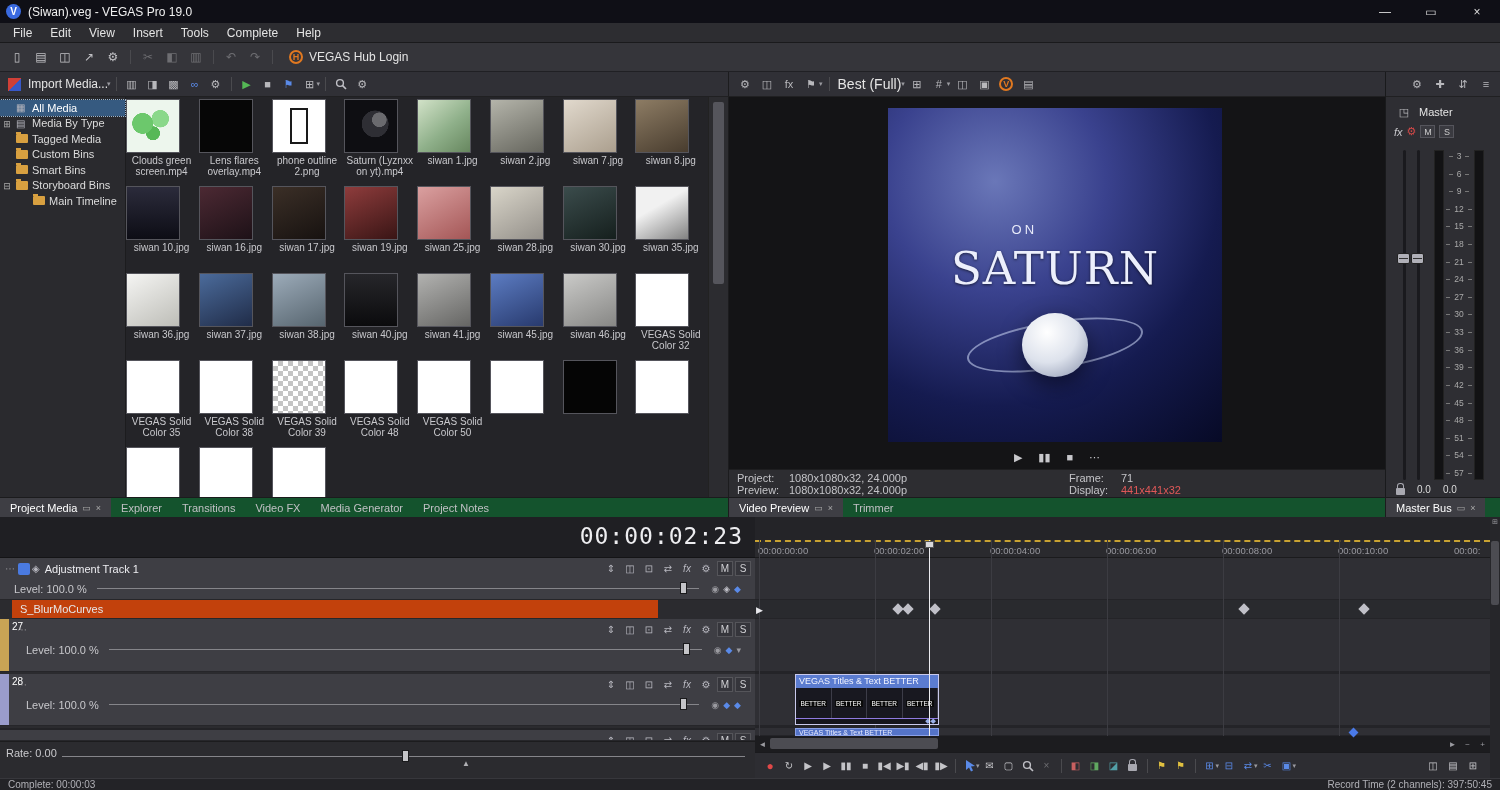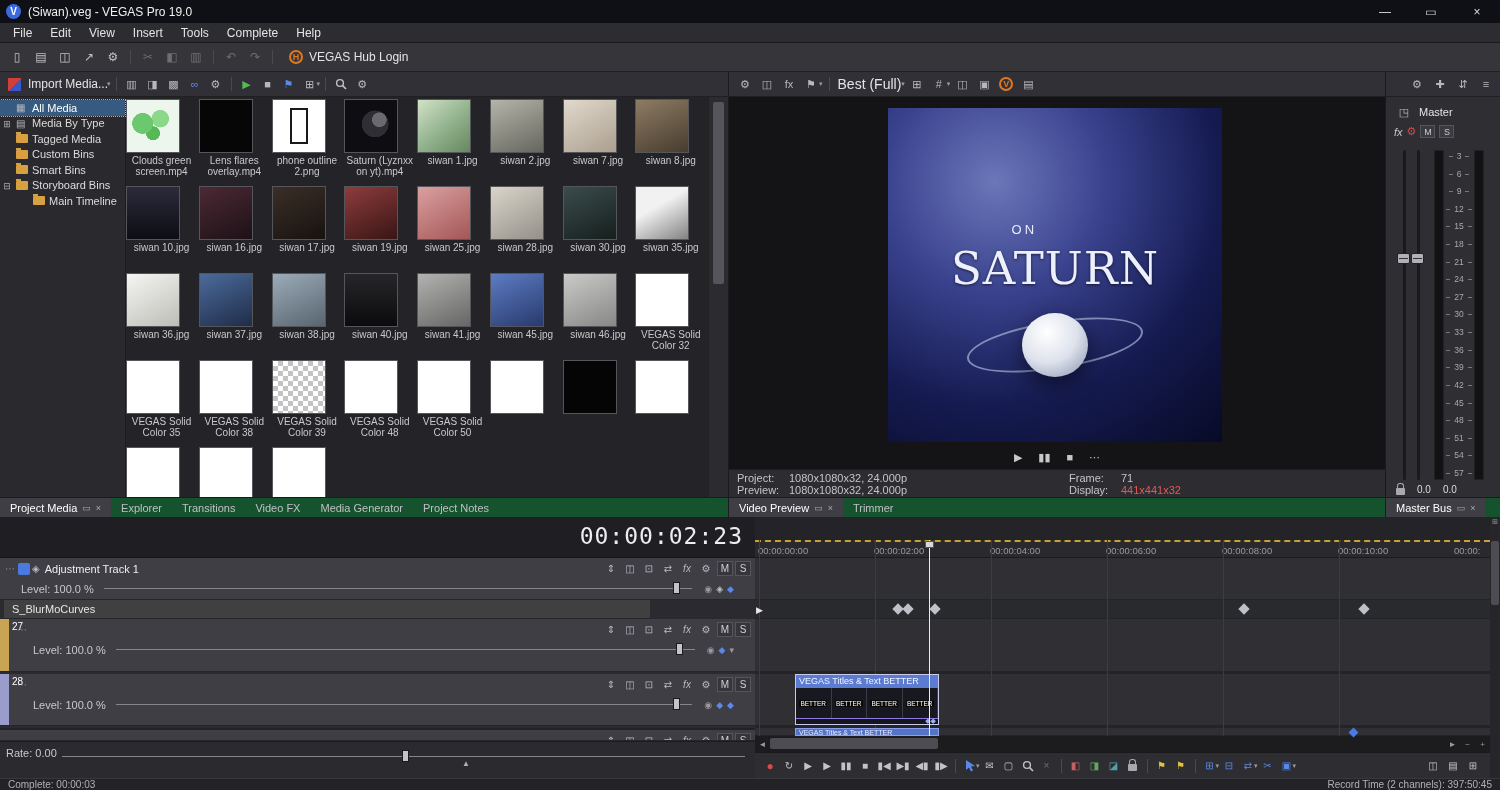--- a/index.html
+++ b/index.html
@@ -86,26 +86,26 @@
 .m-bottom{position:absolute;left:10px;top:412px;width:100px;display:flex;align-items:center;gap:12px}
 .lock{width:9px;height:7px;background:#a8a8b0;position:relative;border-radius:1px;margin-top:4px}
 .lock::before{content:"";position:absolute;left:1px;top:-5px;width:5px;height:4px;border:1.5px solid #a8a8b0;border-bottom:none;border-radius:3px 3px 0 0}
 .mval{font-size:10px;color:#dcdcdc}
 
 .tl-left{position:absolute;top:517px;left:0;width:755px;height:261px;background:#2b2b2f}
 .tcbar{position:absolute;top:0;left:0;width:755px;height:41px;background:#1f1f23;border-bottom:1px solid #141416}
 .timecode{position:absolute;right:12px;top:6px;font-family:"DejaVu Sans Mono",monospace;font-size:23px;color:#ededf0;letter-spacing:1px}
 .trkhead{position:absolute;left:0;width:755px;background:#3e3e44;border-bottom:1px solid #26262a;overflow:hidden}
 .trk1{top:41px;height:42px}
-.fxlblrow{position:absolute;top:83px;left:4px;width:646px;height:19px;background:#404040;border-bottom:1px solid #26262a;display:flex;align-items:center;padding-left:8px;font-size:11px;color:#e6e6e8}
+.fxlblrow{position:absolute;top:83px;left:12px;width:646px;height:19px;background:#c2410c;border-bottom:1px solid #26262a;display:flex;align-items:center;padding-left:8px;font-size:11px;color:#e6e6e8}
 .trk27{top:102px;height:53px}
 .trk28{top:157px;height:52px}
 .trkpartial{top:211px;height:13px;border-top:2px solid #232327}
 .trkrowA{display:flex;align-items:center;height:21px;padding:0 4px;gap:2px}
-.trkrowB{display:flex;align-items:center;height:19px;padding:0 21px;font-size:11px;color:#c8c8cc;gap:6px}
+.trkrowB{display:flex;align-items:center;height:19px;padding:0 14px;font-size:11px;color:#c8c8cc;gap:6px}
 .numbered .trkrowA,.numbered .trkrowB{margin-left:12px}
 .grip{color:#8a8a8e;font-size:10px;width:12px;text-align:center}
 .adjicon{width:12px;height:12px;background:#4a7ae0;border-radius:2px;display:inline-block}
 .adjdiam{color:#b8b8c0;font-size:10px}
 .trkname{font-size:11px;color:#ececf0;margin-left:3px}
 .cluster{margin-left:auto;display:flex;align-items:center;gap:1px}
 .cico{width:18px;height:16px;display:flex;align-items:center;justify-content:center;font-size:10px;color:#b8b8c0}
 .cico.fxi{font-style:italic}
 .msbtn{width:16px;height:15px;border:1px solid #55555a;background:#35353b;color:#d0d0d4;font-size:10px;display:flex;align-items:center;justify-content:center;margin-left:1px}
 .lvl{white-space:nowrap}

